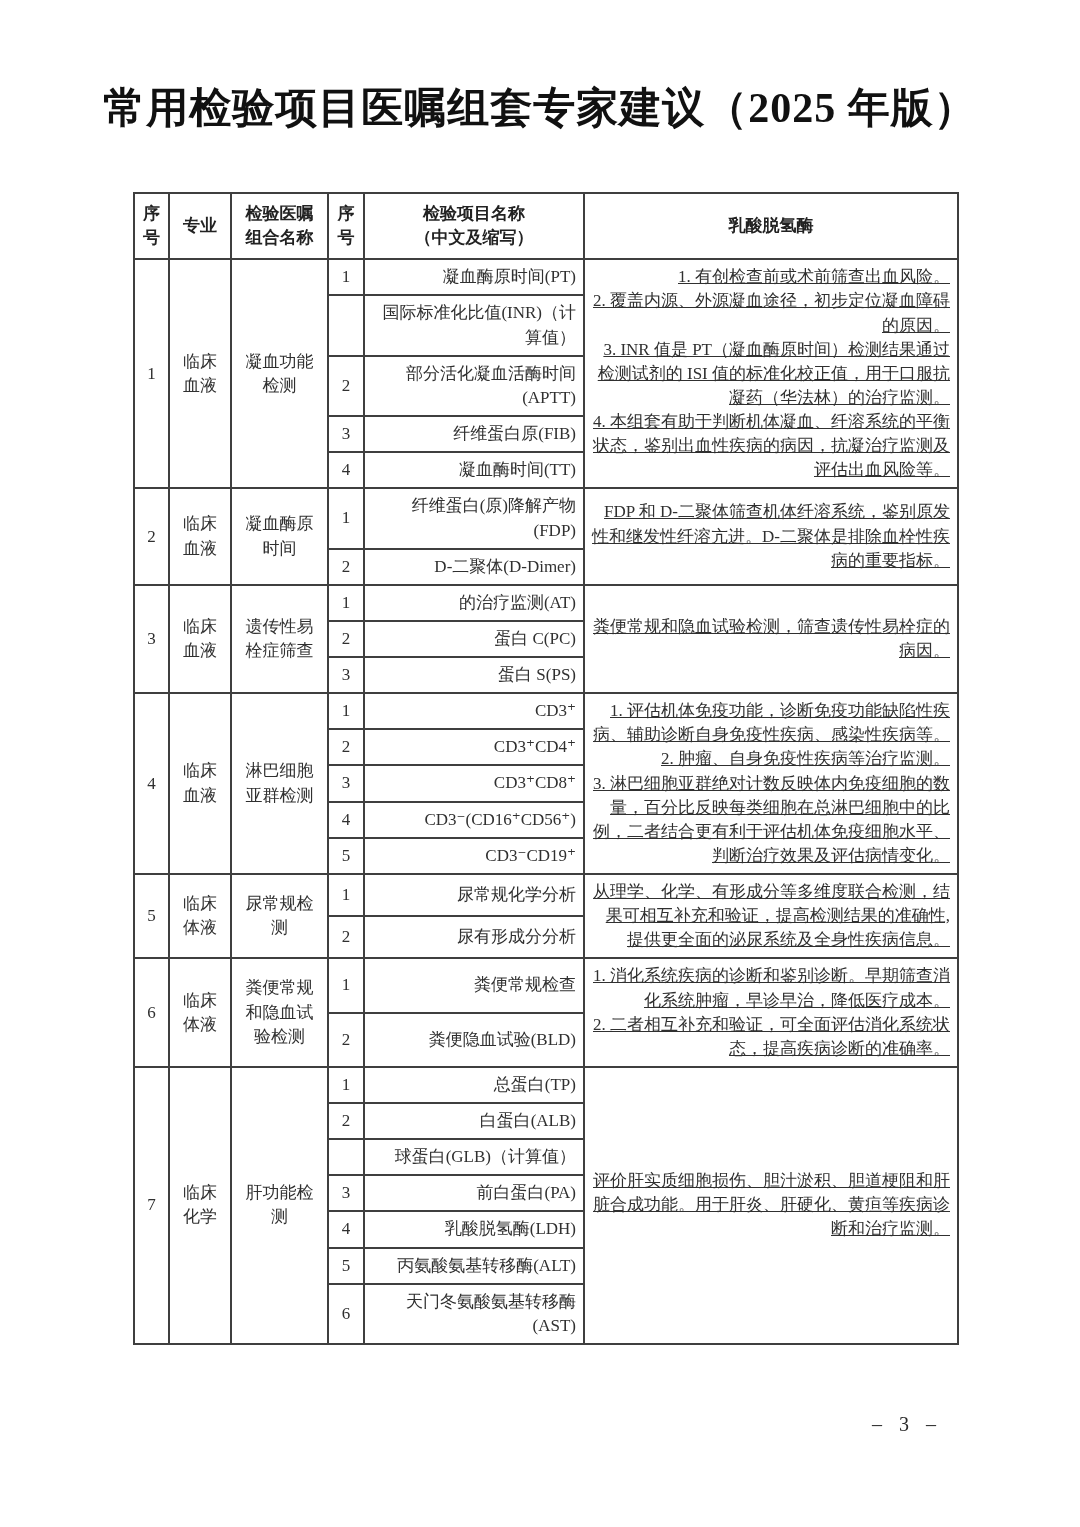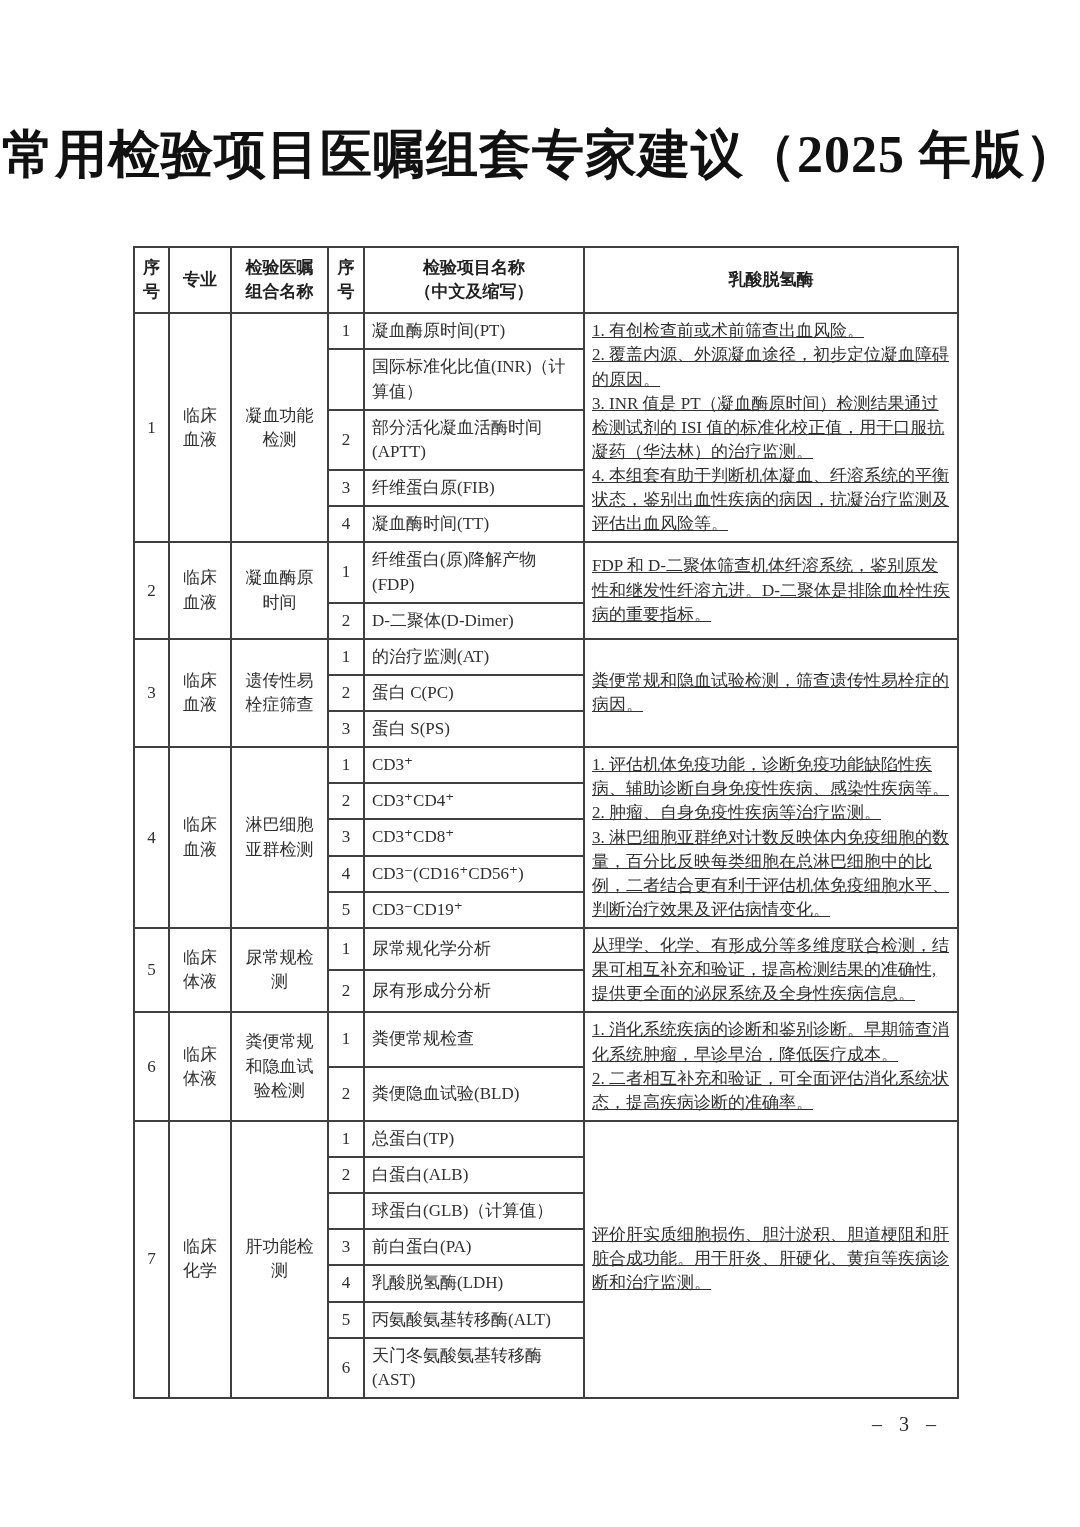--- a/index.html
+++ b/index.html
@@ -8,23 +8,23 @@
     position: relative;
     width: 1080px;
     height: 1527px;
     background: #ffffff;
     font-family: "Liberation Serif", "DejaVu Serif", serif;
     color: #2e2e2e;
     margin: 0 auto;
     overflow: hidden;
   }
   .title {
-    padding-top: 120px;
+    padding-top: 80px;
     text-align: center;
-    font-size: 52px;
+    font-size: 42px;
     font-weight: bold;
     color: #111111;
     letter-spacing: 1px;
     white-space: nowrap;
   }
   table.doc-table {
     border-collapse: collapse;
     table-layout: fixed;
     width: 824px;
     margin: 56px 0 0 133px;
@@ -38,21 +38,21 @@
     padding: 5px 7px;
   }
   .doc-table th {
     font-weight: bold;
     text-align: center;
     white-space: pre-line;
     padding: 8px 4px;
     color: #222222;
   }
   .td-center { text-align: center; }
-  .td-left   { text-align: left; padding-left: 10px; }
+  .td-left   { text-align: right; padding-left: 10px; }
   .clinical  { white-space: pre-line; vertical-align: middle; padding: 6px 9px; text-decoration: underline; }
   .page-number {
     position: absolute;
     top: 1413px;
     right: 138px;
     font-size: 20px;
     color: #2b2b2b;
     letter-spacing: 6px;
   }
 </style>

